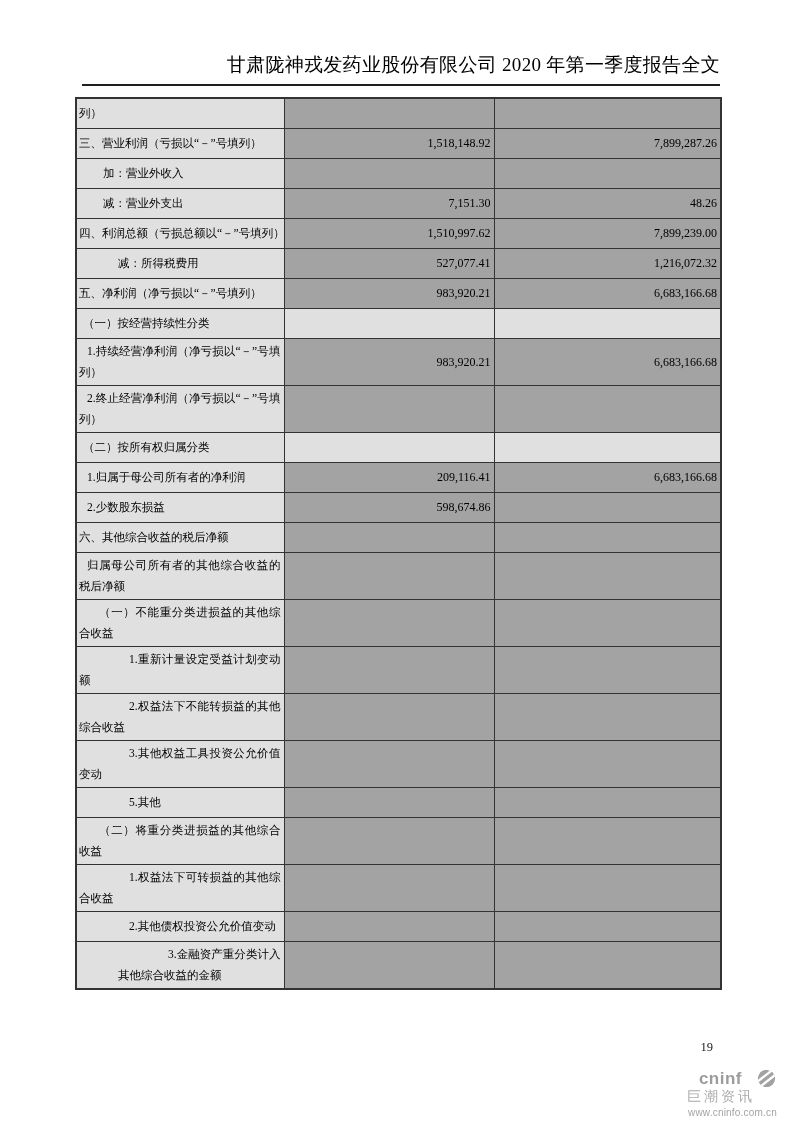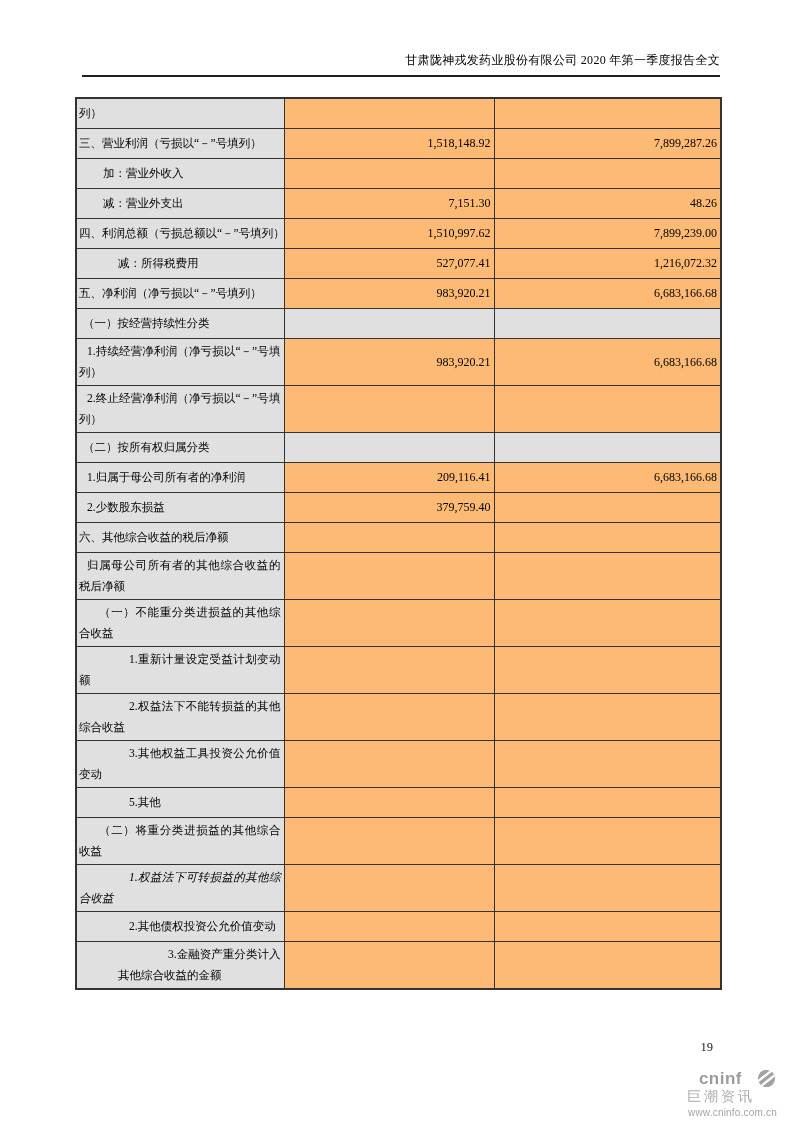--- a/index.html
+++ b/index.html
@@ -3,42 +3,42 @@
 <meta charset="utf-8">
 <style>
   html,body{margin:0;padding:0;background:#ffffff;}
   .page{
     position:relative;width:793px;height:1122px;background:#ffffff;overflow:hidden;
     font-family:"Liberation Serif","DejaVu Serif",serif;color:#000;
   }
   
   .doc-header{
     position:absolute;left:82px;right:73px;top:52px;
-    text-align:right;font-size:12px;letter-spacing:0.3px;
+    text-align:right;font-size:19px;letter-spacing:0.3px;
     padding-bottom:6px;border-bottom:2px solid #1f1f1f;white-space:nowrap;
   }
   
   .report-table{
     position:absolute;left:75px;top:97px;width:645px;
     border-collapse:collapse;table-layout:fixed;
     border:2px solid #333;
   }
   .report-table td{
     border:1px solid #333;vertical-align:middle;
     font-size:12px;
   }
   td.cell-label{
     background:#e0e0e0;
     padding:2px 3px 2px 2px;
     font-size:11.5px;line-height:21px;height:25px;
     text-align:justify;overflow:visible;
   }
   tr.one-line td.cell-label{white-space:nowrap;}
   td.cell-num{
-    background:#fdba74;text-align:right;
+    background:#a3a3a3;text-align:right;
     padding:2px 3px;font-size:12px;line-height:21px;
   }
   tr.shaded td.cell-num{background:#e0e0e0;}
   
   .page-number{
     position:absolute;top:1040px;right:80px;
     font-size:12.5px;color:#1a1a1a;
   }
   .cninfo{
     position:absolute;top:1068px;right:16px;width:130px;
@@ -127,21 +127,21 @@
       <td class="cell-num"></td>
       <td class="cell-num"></td>
     </tr>
         <tr class="one-line">
       <td class="cell-label" style="text-indent: 8px;">1.归属于母公司所有者的净利润</td>
       <td class="cell-num">209,116.41</td>
       <td class="cell-num">6,683,166.68</td>
     </tr>
         <tr class="one-line">
       <td class="cell-label" style="text-indent: 8px;">2.少数股东损益</td>
-      <td class="cell-num">379,759.40</td>
+      <td class="cell-num">598,674.86</td>
       <td class="cell-num"></td>
     </tr>
         <tr class="one-line">
       <td class="cell-label" style="text-indent: 0px;">六、其他综合收益的税后净额</td>
       <td class="cell-num"></td>
       <td class="cell-num"></td>
     </tr>
         <tr>
       <td class="cell-label" style="text-indent: 8px;">归属母公司所有者的其他综合收益的税后净额</td>
       <td class="cell-num"></td>
@@ -171,21 +171,21 @@
       <td class="cell-label" style="text-indent: 50px;">5.其他</td>
       <td class="cell-num"></td>
       <td class="cell-num"></td>
     </tr>
         <tr>
       <td class="cell-label" style="text-indent: 20px;">（二）将重分类进损益的其他综合收益</td>
       <td class="cell-num"></td>
       <td class="cell-num"></td>
     </tr>
         <tr>
-      <td class="cell-label" style="text-indent: 50px; font-style: italic;">1.权益法下可转损益的其他综合收益</td>
+      <td class="cell-label" style="text-indent: 50px;">1.权益法下可转损益的其他综合收益</td>
       <td class="cell-num"></td>
       <td class="cell-num"></td>
     </tr>
         <tr>
       <td class="cell-label" style="text-indent: 50px;">2.其他债权投资公允价值变动</td>
       <td class="cell-num"></td>
       <td class="cell-num"></td>
     </tr>
         <tr>
       <td class="cell-label" style="text-indent: 50px; padding-left: 41px;">3.金融资产重分类计入其他综合收益的金额</td>

